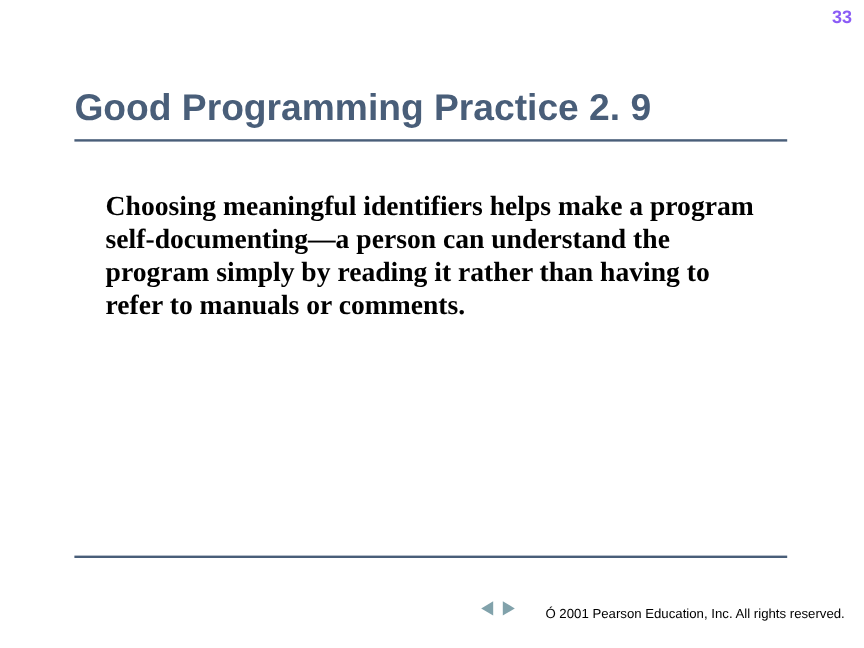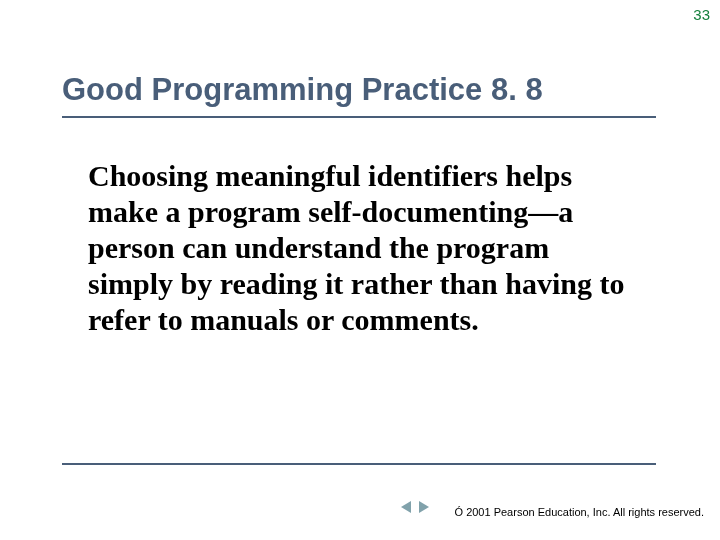--- a/index.html
+++ b/index.html
@@ -14,21 +14,22 @@
       font-family: "Times New Roman", Times, serif;
       position: relative;
       overflow: hidden;
     }
     .page-number {
       position: absolute;
       top: 6px;
       right: 10px;
       font-family: Arial, Helvetica, sans-serif;
       font-size: 15px;
-      color: #15803d;
+      color: #8b5cf6;
+      font-weight: bold;
     }
     .title {
       position: absolute;
       top: 72px;
       left: 62px;
       font-family: Arial, Helvetica, sans-serif;
       font-size: 31px;
       font-weight: bold;
       color: #495e79;
     }
@@ -39,21 +40,21 @@
       width: 594px;
       height: 2px;
       background: #495e79;
     }
     .body-text {
       position: absolute;
       top: 158px;
       left: 88px;
       width: 548px;
       font-family: "Times New Roman", Times, serif;
-      font-size: 30px;
+      font-size: 23px;
       font-weight: bold;
       color: #000;
       line-height: 1.2;
     }
     .bottom-line {
       position: absolute;
       top: 463px;
       left: 62px;
       width: 594px;
       height: 2px;
@@ -96,21 +97,21 @@
     }
     .copyright-symbol {
       font-family: "Wingdings", "Zapf Dingbats", sans-serif;
     }
   </style>
 </head>
 <body>
 
 <div class="page-number">33</div>
 
-<div class="title">Good Programming Practice 8. 8</div>
+<div class="title">Good Programming Practice 2. 9</div>
 <div class="title-underline"></div>
 
 <div class="body-text">Choosing meaningful identifiers helps make a program self-documenting—a person can understand the program simply by reading it rather than having to refer to manuals or comments.</div>
 
 <div class="bottom-line"></div>
 
 <div class="nav-arrows">
   <div class="arrow-btn">
     <div class="arrow-left"></div>
   </div>

